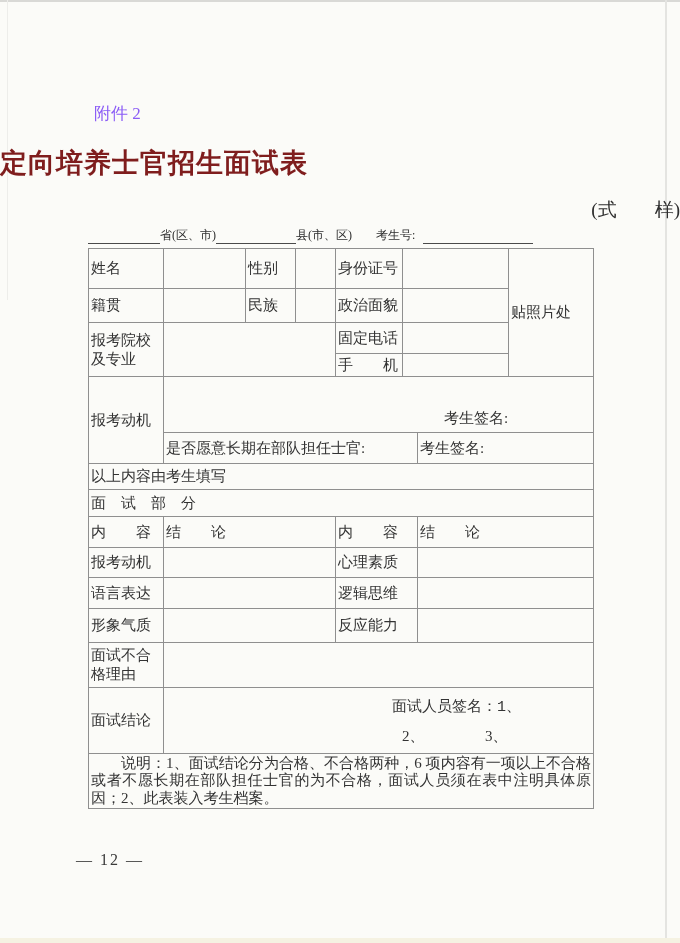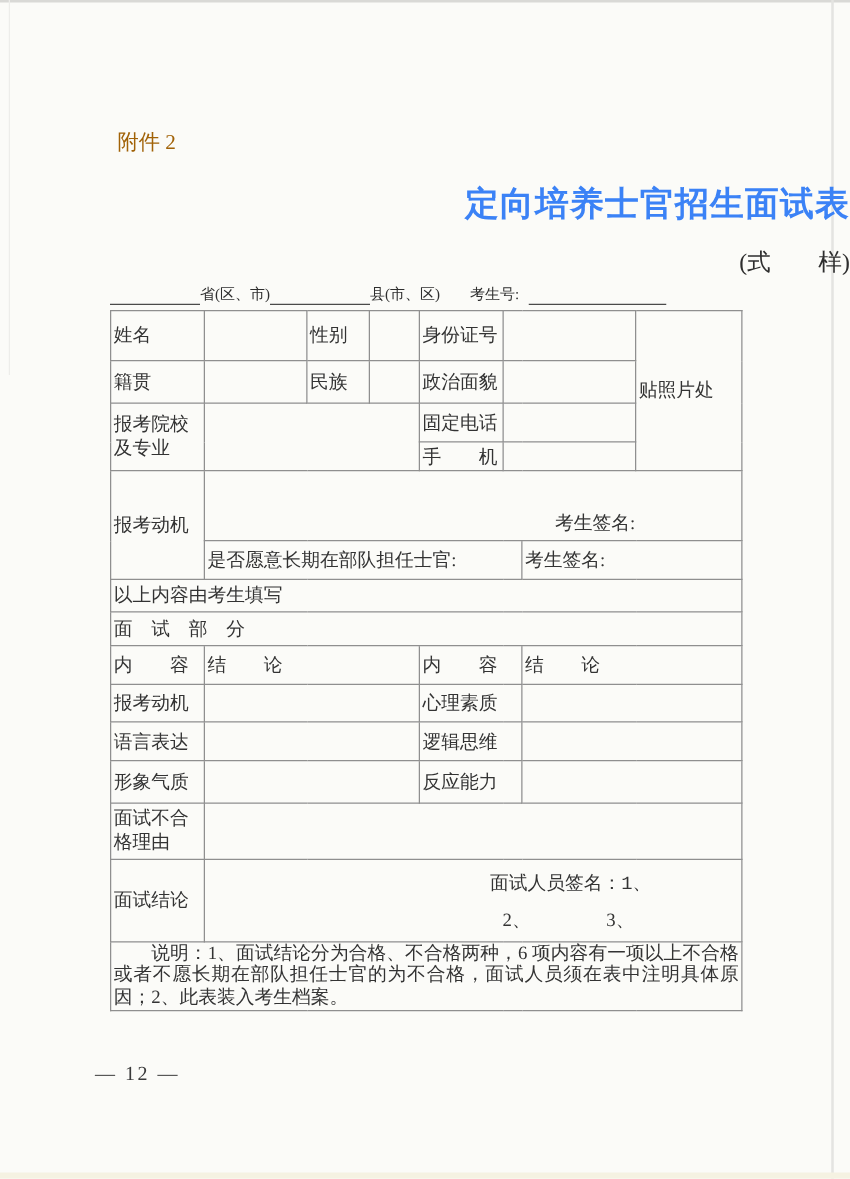--- a/index.html
+++ b/index.html
@@ -8,23 +8,23 @@
     position:relative; width:680px; height:943px; margin:0;
     background:#fbfbf8; overflow:hidden;
     font-family:"Liberation Serif","DejaVu Serif",serif; color:#333;
   }
   
   .edge-top    { position:absolute; left:0; top:0; width:680px; height:2px; background:#d9d9d6; }
   .edge-right  { position:absolute; left:665px; top:0; width:2px; height:943px; background:#e4e4e1; }
   .edge-bottom { position:absolute; left:0; top:938px; width:680px; height:5px; background:#f5f2e2; }
   .edge-left   { position:absolute; left:7px; top:0; width:1px; height:300px; background:#ededea; }
 
-  .attachment { position:absolute; left:94px; top:102px; font-size:17px; color:#a16207; }
-  .doc-title  { position:absolute; left:0; top:145px; width:680px; text-align:right;
-                font-size:27px; font-weight:bold; letter-spacing:1px; color:#3b82f6; }
+  .attachment { position:absolute; left:94px; top:102px; font-size:17px; color:#8b5cf6; }
+  .doc-title  { position:absolute; left:0; top:145px; width:680px; text-align:left;
+                font-size:27px; font-weight:bold; letter-spacing:1px; color:#7f1d1d; }
   .doc-subtitle { position:absolute; left:0; top:197px; width:680px; text-align:right;
                   font-size:19px; color:#2e2e2e; }
 
   .header-line { position:absolute; left:88px; top:224px; width:506px; height:20px;
                  font-size:12px; white-space:nowrap; display:flex; align-items:flex-end; color:#2e2e2e; }
   .header-line .u { display:inline-block; border-bottom:1px solid #4a4a4a; height:19px; }
   .u1 { width:72px; } .u2 { width:80px; } .u3 { width:110px; }
   .hl-gap1 { width:24px; } .hl-gap2 { width:8px; }
 
   table.form { position:absolute; left:88px; top:248px; width:506px;

